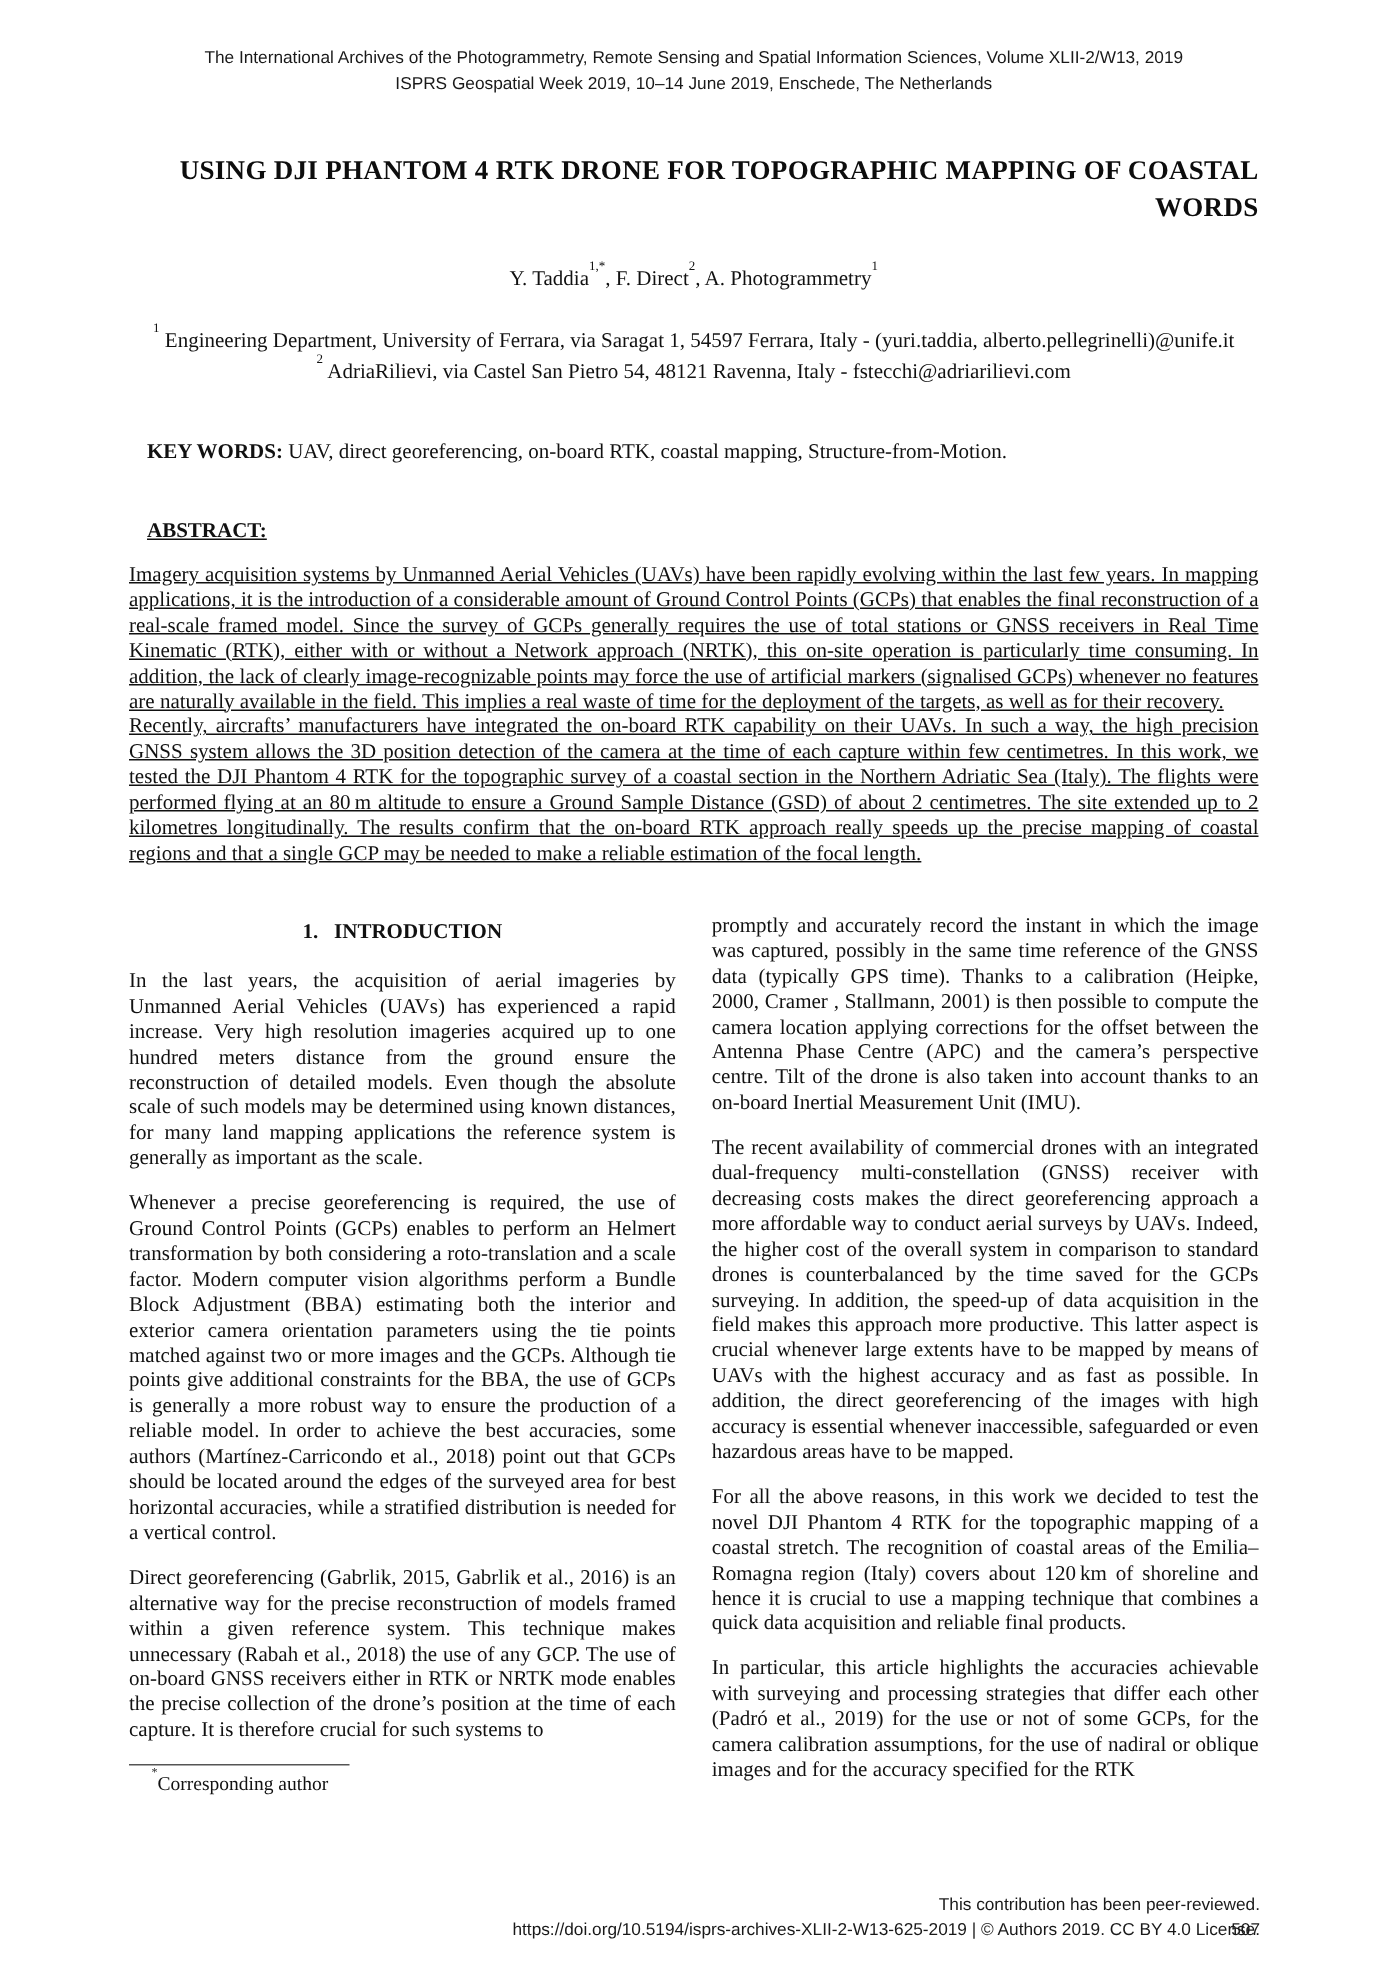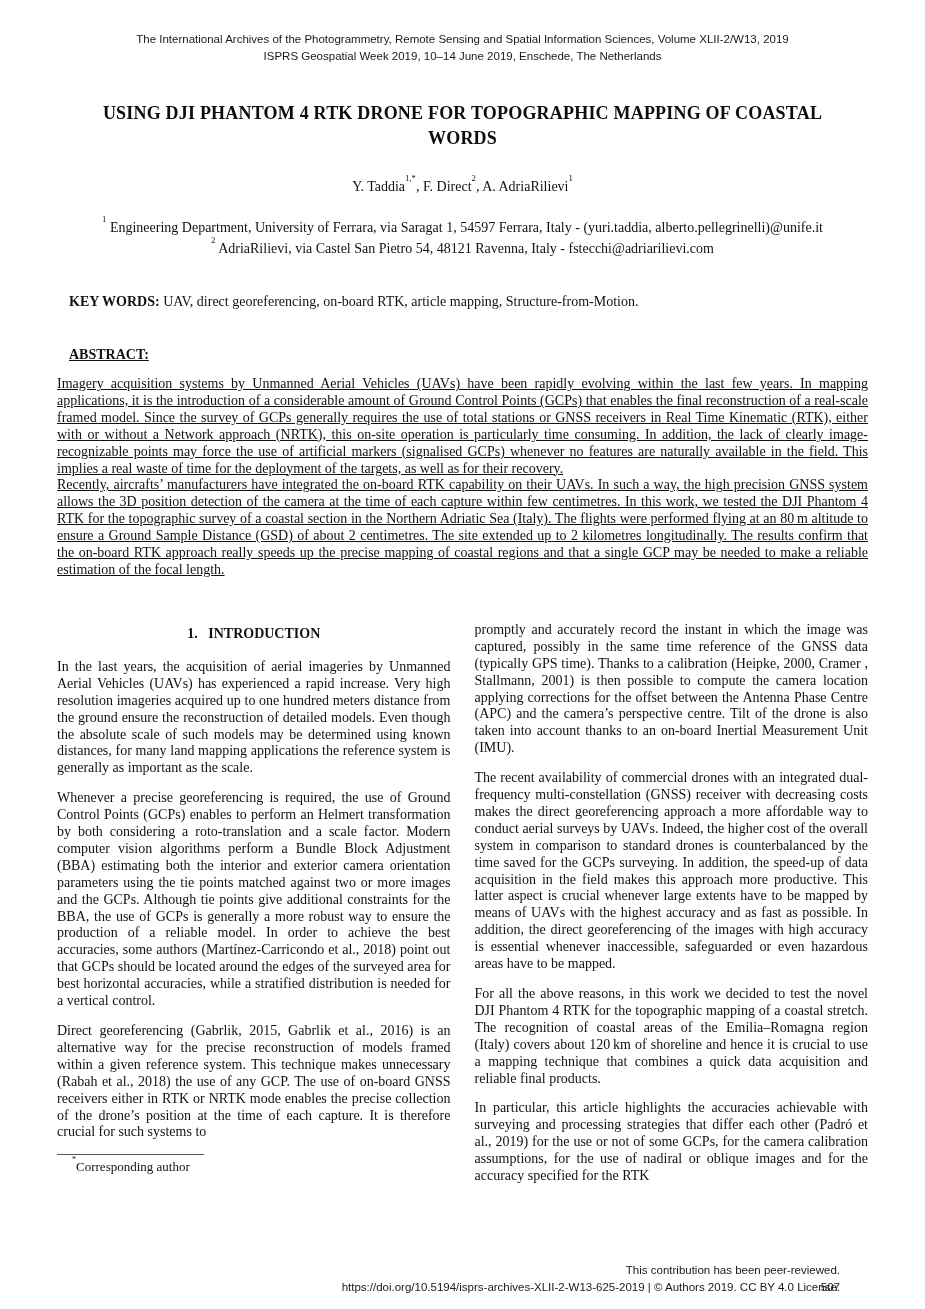--- a/index.html
+++ b/index.html
@@ -6,35 +6,35 @@
   .page {
     position: relative;
     width: 925px;
     height: 1309px;
     margin: 0 auto;
     background: #ffffff;
     color: #111111;
     font-family: "Liberation Serif", serif;
     overflow: hidden;
     box-sizing: border-box;
-    padding: 0 57px;
+    padding: 0 86px;
   }
   
   .head {
     padding-top: 31px;
     text-align: center;
     font-family: "Liberation Sans", sans-serif;
     font-size: 11.5px;
     line-height: 17px;
     color: #191919;
   }
   
   .title {
     margin: 36px auto 0;
-    text-align: center;
+    text-align: right;
     font-size: 18px;
     font-weight: bold;
     line-height: 25px;
     letter-spacing: 0.2px;
     color: #0d0d0d;
   }
   
   .authors {
     margin-top: 27px;
     text-align: center;
@@ -73,21 +73,21 @@
     font-size: 14px;
     line-height: 16.9px;
     text-decoration: underline;
   }
   .just { text-align: justify; }
   .abs-p { margin: 0; }
   
   .cols {
     display: flex;
     gap: 24px;
-    margin-top: 43px;
+    margin-top: 31px;
     font-size: 14px;
     line-height: 16.9px;
   }
   .col { flex: 1 1 0; min-width: 0; }
   .sec-heading {
     margin: 3px 0 17px;
     text-align: center;
     font-size: 14px;
     font-weight: bold;
     line-height: 17px;
@@ -133,28 +133,28 @@
   <div class="head">
     <div>The International Archives of the Photogrammetry, Remote Sensing and Spatial Information Sciences, Volume XLII-2/W13, 2019</div>
     <div>ISPRS Geospatial Week 2019, 10–14 June 2019, Enschede, The Netherlands</div>
   </div>
 
   <h1 class="title">
     <div>USING DJI PHANTOM 4 RTK DRONE FOR TOPOGRAPHIC MAPPING OF COASTAL</div>
     <div>WORDS</div>
   </h1>
 
-  <div class="authors"><span>Y. Taddia</span><sup class="sup">1,*</sup><span>, </span><span>F. Direct</span><sup class="sup">2</sup><span>, </span><span>A. AdriaRilievi</span><sup class="sup">1</sup></div>
+  <div class="authors"><span>Y. Taddia</span><sup class="sup">1,*</sup><span>, </span><span>F. Direct</span><sup class="sup">2</sup><span>, </span><span>A. Photogrammetry</span><sup class="sup">1</sup></div>
 
   <div class="affiliations">
     <div><sup class="sup">1</sup><span> Engineering Department, University of Ferrara, via Saragat 1, 54597 Ferrara, Italy - (yuri.taddia, alberto.pellegrinelli)@unife.it</span></div>
     <div><sup class="sup">2</sup><span> AdriaRilievi, via Castel San Pietro 54, 48121 Ravenna, Italy - fstecchi@adriarilievi.com</span></div>
   </div>
 
-  <div class="keywords"><span class="bold">KEY WORDS:</span><span> UAV, direct georeferencing, on-board RTK, article mapping, Structure-from-Motion.</span></div>
+  <div class="keywords"><span class="bold">KEY WORDS:</span><span> UAV, direct georeferencing, on-board RTK, coastal mapping, Structure-from-Motion.</span></div>
 
   <div class="abstract-label bold">ABSTRACT:</div>
 
   <div class="abstract just">
     <p class="abs-p">Imagery acquisition systems by Unmanned Aerial Vehicles (UAVs) have been rapidly evolving within the last few years. In mapping applications, it is the introduction of a considerable amount of Ground Control Points (GCPs) that enables the final reconstruction of a real-scale framed model. Since the survey of GCPs generally requires the use of total stations or GNSS receivers in Real Time Kinematic (RTK), either with or without a Network approach (NRTK), this on-site operation is particularly time consuming. In addition, the lack of clearly image-recognizable points may force the use of artificial markers (signalised GCPs) whenever no features are naturally available in the field. This implies a real waste of time for the deployment of the targets, as well as for their recovery.</p>
     <p class="abs-p">Recently, aircrafts’ manufacturers have integrated the on-board RTK capability on their UAVs. In such a way, the high precision GNSS system allows the 3D position detection of the camera at the time of each capture within few centimetres. In this work, we tested the DJI Phantom 4 RTK for the topographic survey of a coastal section in the Northern Adriatic Sea (Italy). The flights were performed flying at an 80 m altitude to ensure a Ground Sample Distance (GSD) of about 2 centimetres. The site extended up to 2 kilometres longitudinally. The results confirm that the on-board RTK approach really speeds up the precise mapping of coastal regions and that a single GCP may be needed to make a reliable estimation of the focal length.</p>
   </div>
 
   <div class="cols">
 

